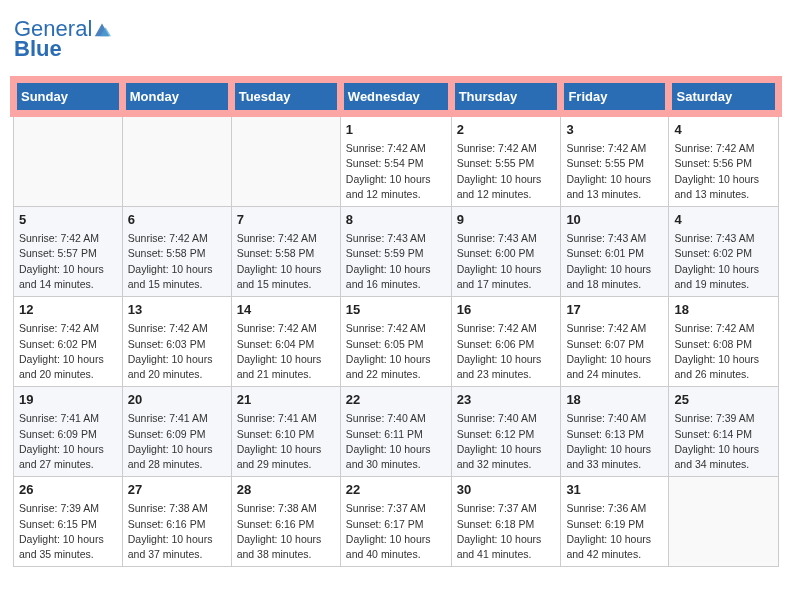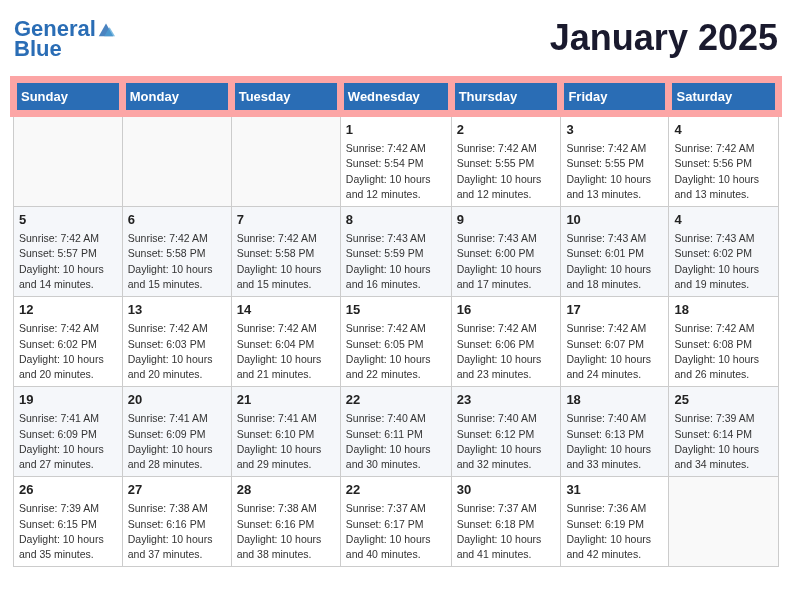--- a/index.html
+++ b/index.html
@@ -16,21 +16,21 @@
       align-items: flex-start;
       margin-bottom: 8px;
       padding: 8px 4px;
     }
     .logo {
       display: flex;
       align-items: center;
     }
     .logo-text {
       font-size: 22px;
-      font-weight: bold;
+      font-weight: normal;
       color: #1a1a2e;
       line-height: 1;
     }
     .logo-text span {
       color: #2a6db5;
     }
     .logo-icon {
       width: 18px;
       height: 18px;
       margin-left: 1px;
@@ -105,21 +105,20 @@
         <span class="logo-text"><span>General</span></span>
         <svg class="logo-icon" viewBox="0 0 20 20" xmlns="http://www.w3.org/2000/svg">
           <polygon points="2,18 10,4 18,18" fill="#2a6db5" opacity="0.85"></polygon>
           <polygon points="8,18 14,8 20,18" fill="#4a9fd4" opacity="0.7"></polygon>
         </svg>
       </div>
       <div style="font-size:22px;font-weight:bold;color:#2a6db5;line-height:1;margin-top:-2px;">Blue</div>
     </div>
   </div>
   <div class="title-block">
-    <div class="month-title">January 2025</div>
   </div>
 </div>
 
 <table class="calendar">
   <thead>
     <tr>
     <th>Sunday</th>
         <th>Monday</th>
         <th>Tuesday</th>
         <th>Wednesday</th>

